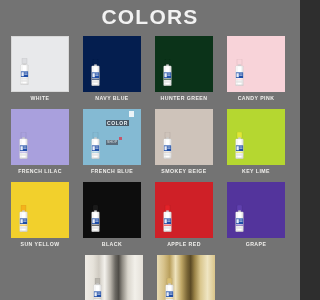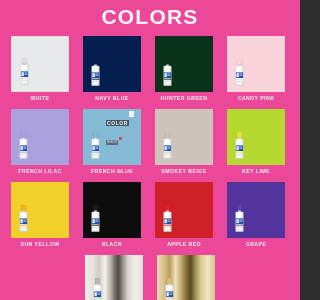--- a/index.html
+++ b/index.html
@@ -10,21 +10,21 @@
     width: 300px;
     height: 300px;
     background: #2e2e2e;
     font-family: "Liberation Sans", sans-serif;
     overflow: hidden;
   }
   #page {
     position: relative;
     width: 300px;
     height: 300px;
-    background: #ec4899;
+    background: #737373;
   }
 
   
   #title {
     position: absolute;
     top: 5px;
     left: 0;
     width: 300px;
     text-align: center;
     color: #f2f2f2;

